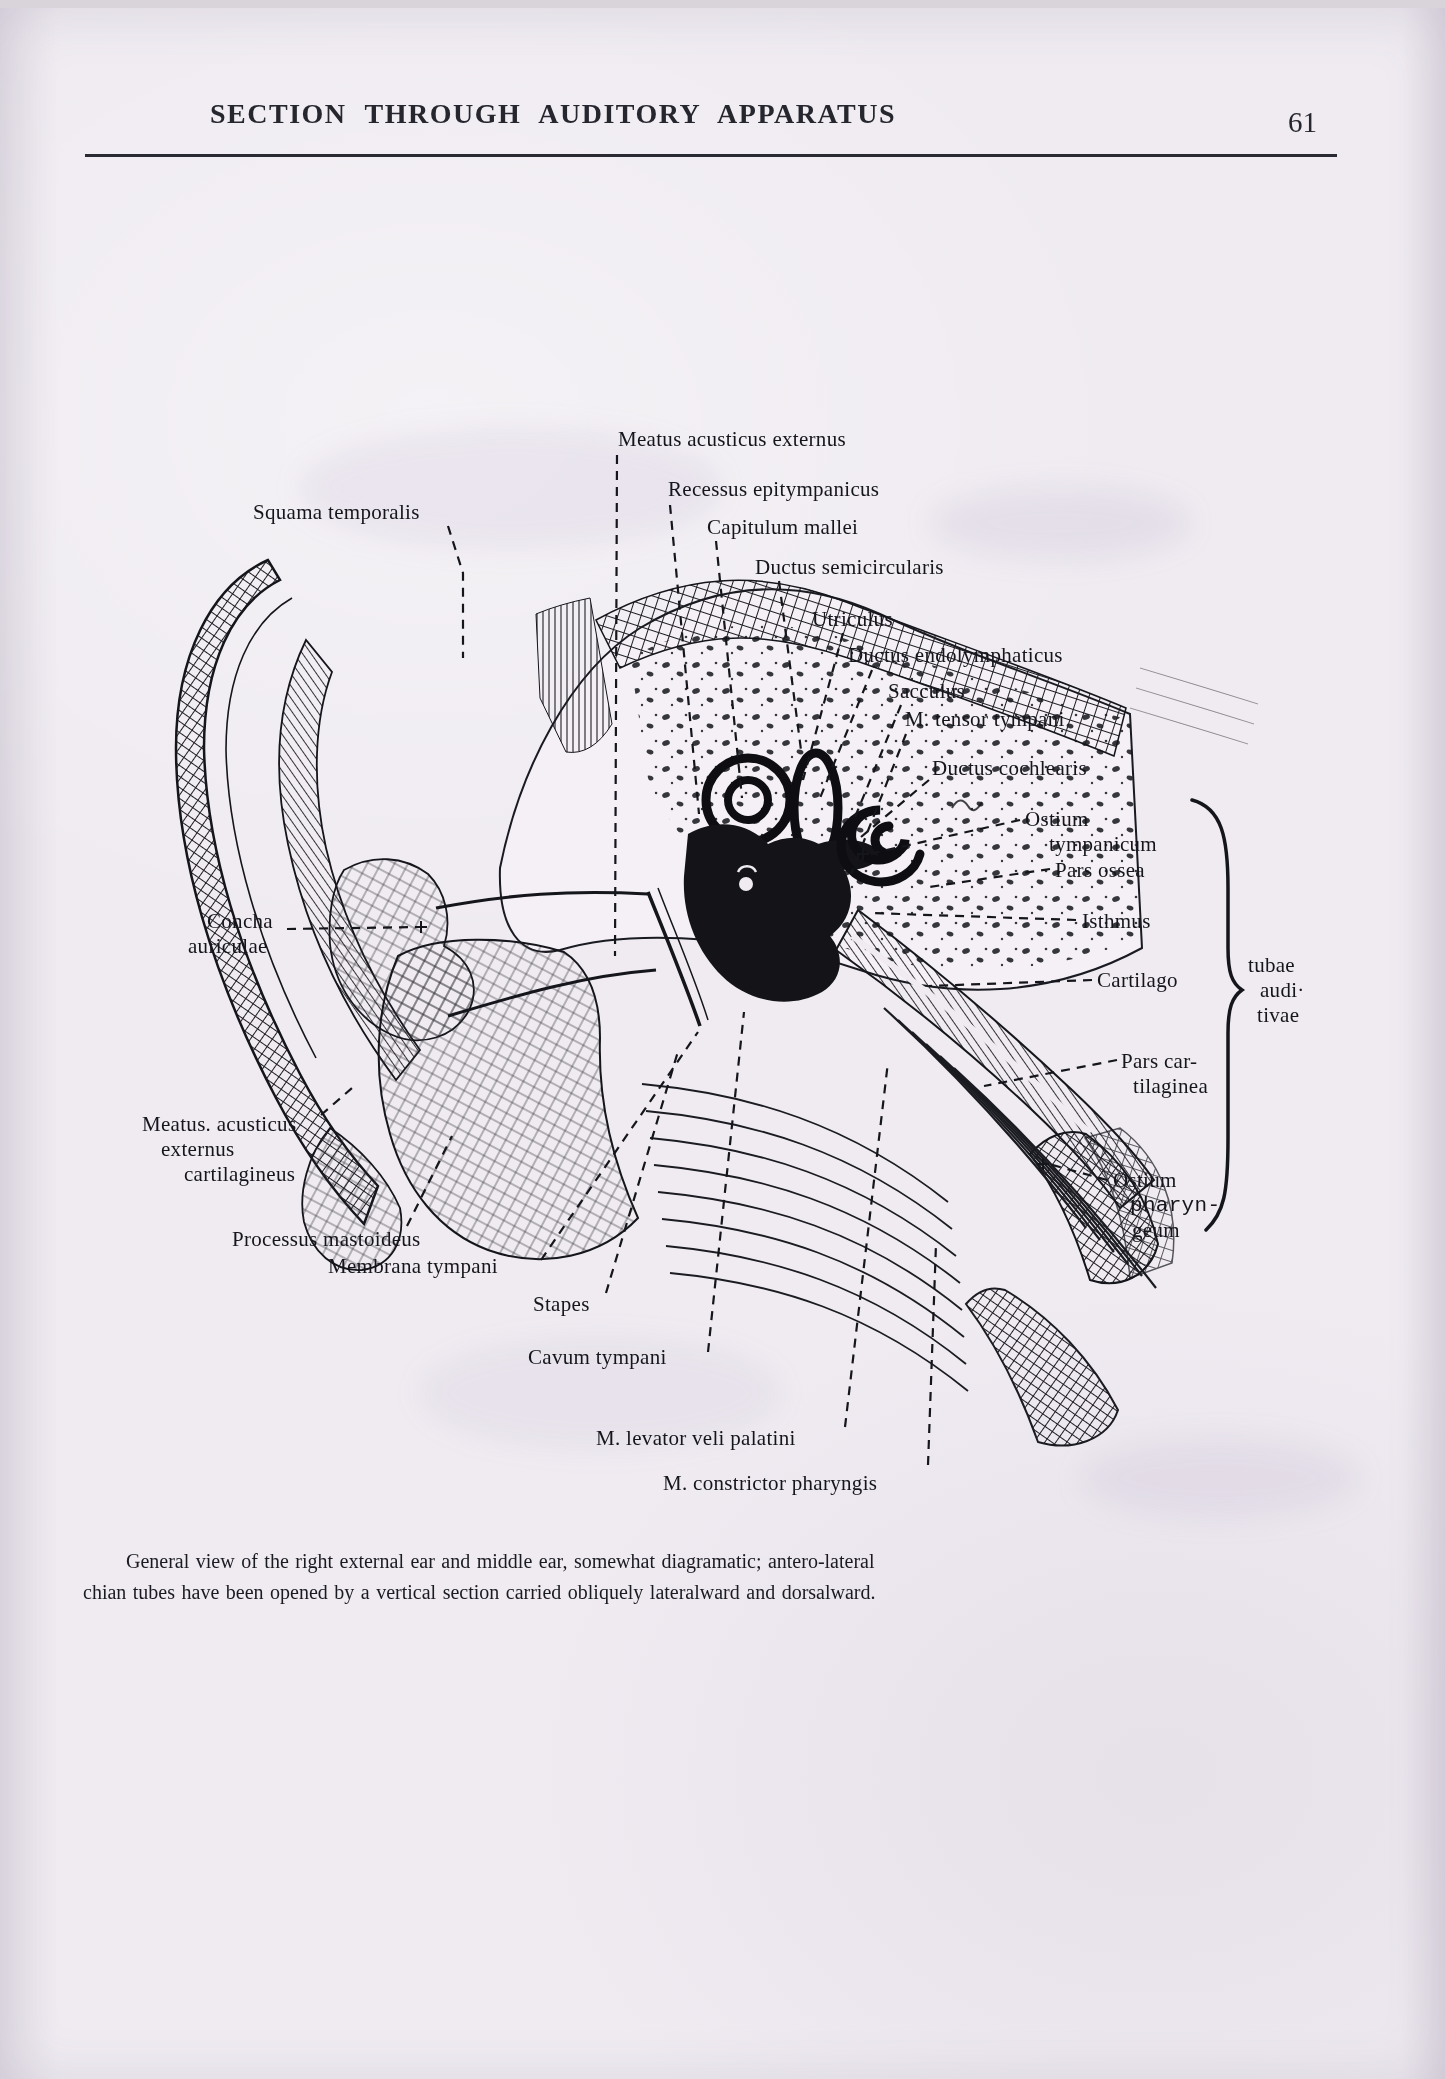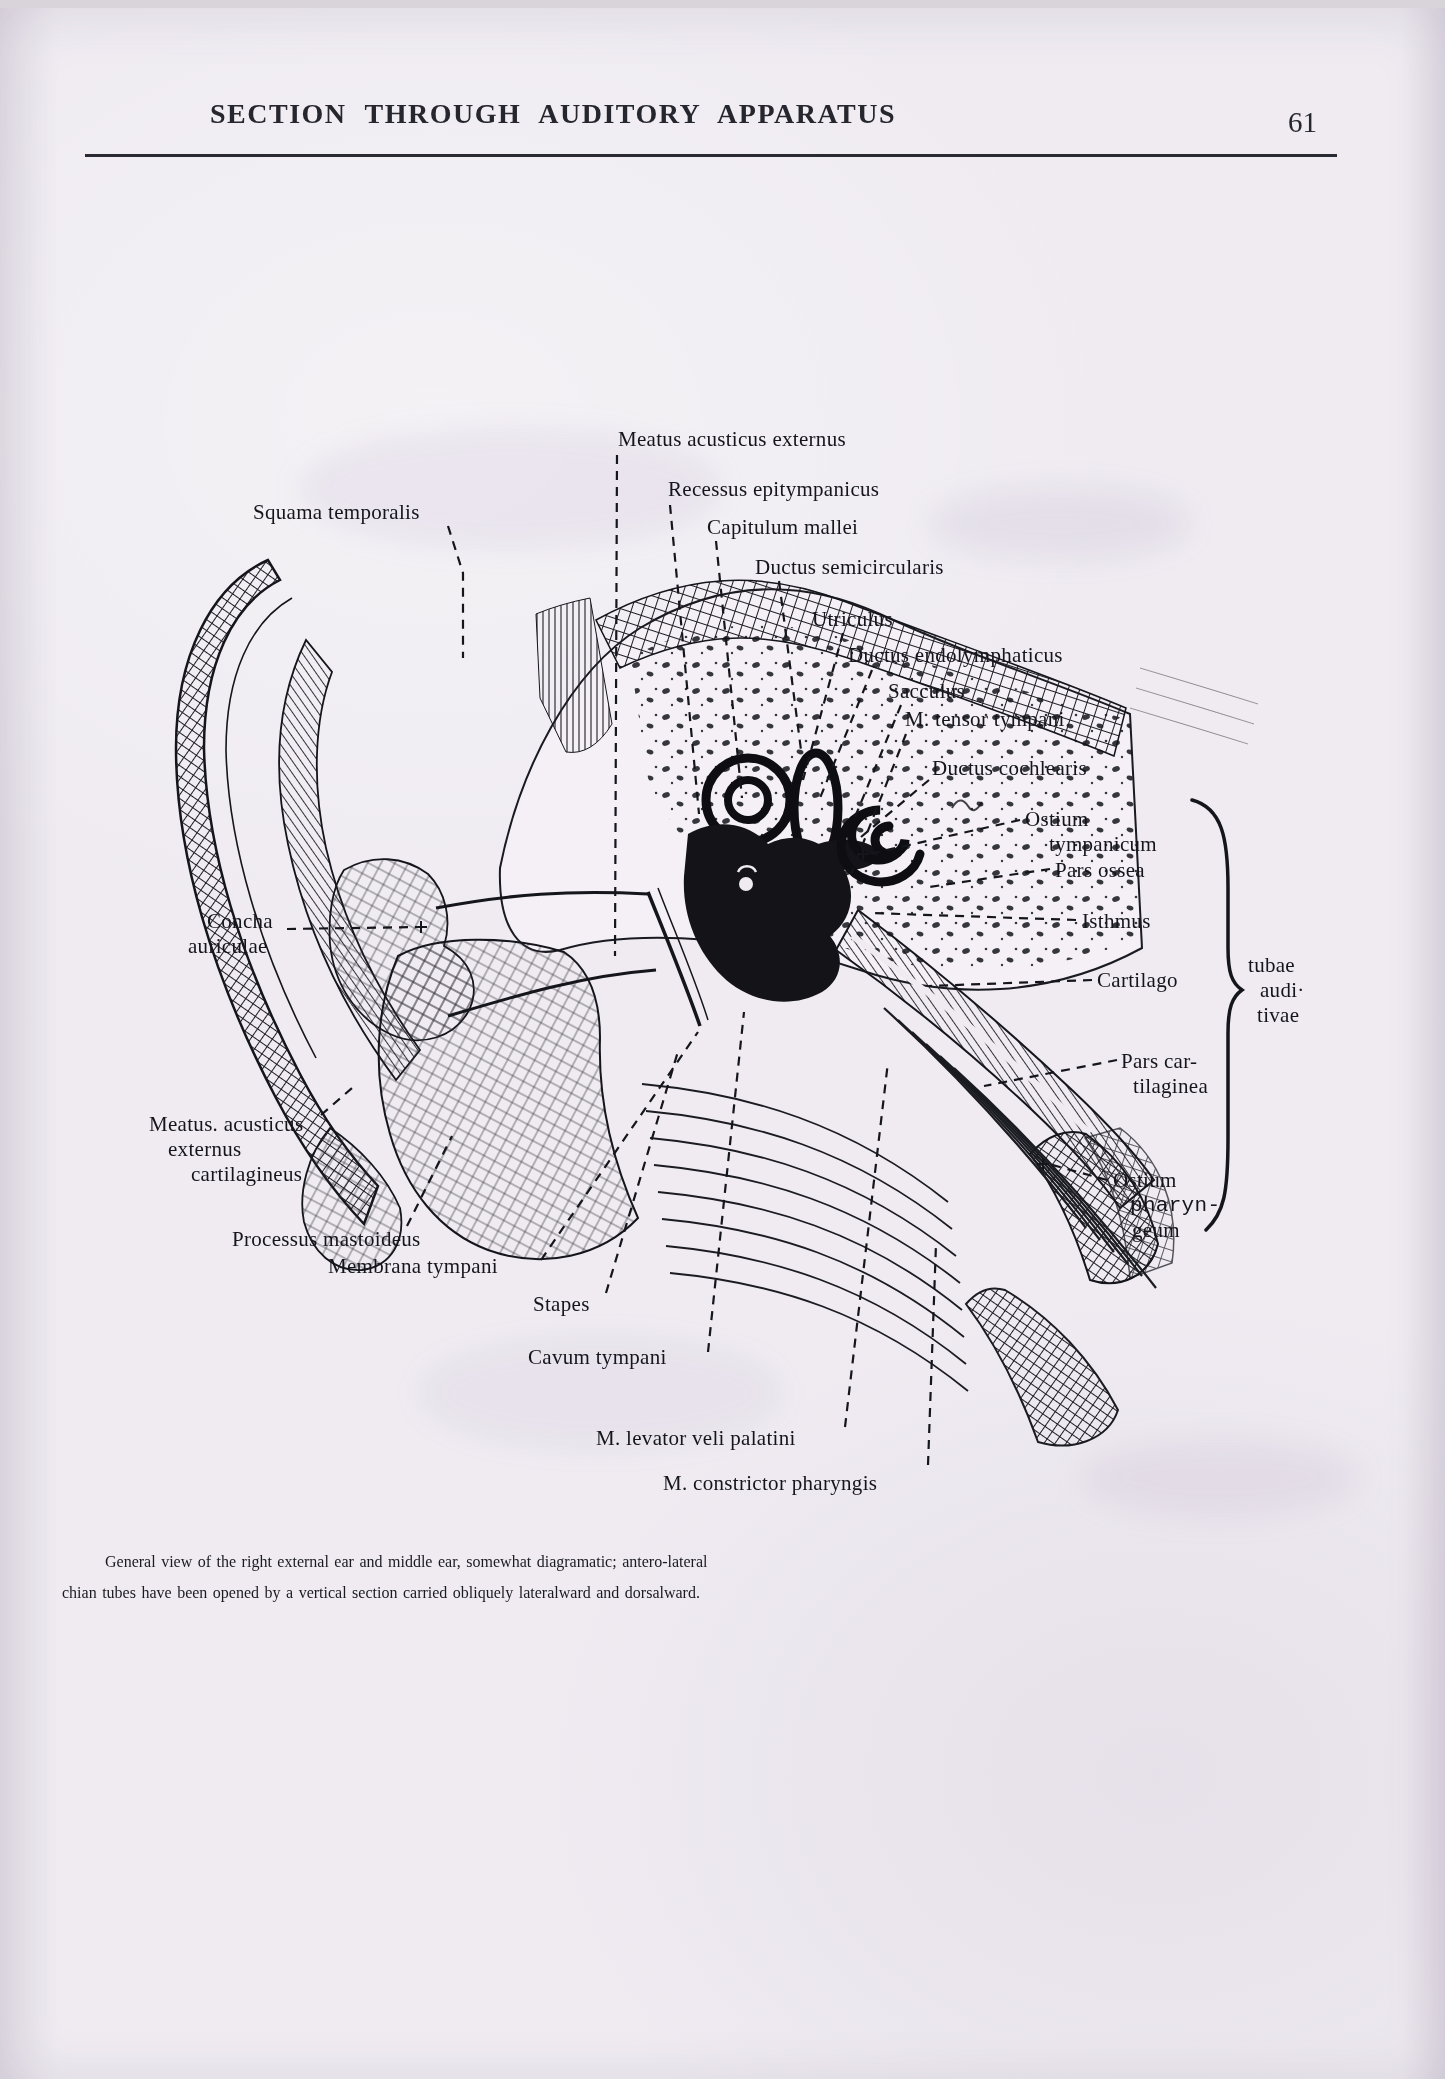--- a/index.html
+++ b/index.html
@@ -22,21 +22,21 @@
     color:#26262e; white-space:nowrap;
   }
   #hdr-num{position:absolute; left:1288px; top:98px; font-size:29px; color:#26262e;}
   #hdr-rule{position:absolute; left:85px; top:146px; width:1252px; height:3px; background:#2a2a32;}
   .lbl{
     position:absolute; font-size:21px; line-height:25px; color:#15151c;
     white-space:nowrap; letter-spacing:.3px;
   }
   .lbl div{white-space:nowrap;}
   #figure-svg{position:absolute; left:0; top:0;}
-  #caption{position:absolute; left:62px; top:1538px; width:1310px; font-size:16px; line-height:31px; color:#1a1a22; word-spacing:1.5px;}
+  #caption{position:absolute; left:83px; top:1538px; width:1310px; font-size:20px; line-height:31px; color:#1a1a22; word-spacing:1.5px;}
   #caption div{white-space:pre-wrap;}
   #caption .indent{padding-left:43px;}
 </style>
 </head>
 <body>
 
 <div id="page">
 
   <div class="smudge" style="left:300px;top:420px;width:420px;height:120px;background:rgba(150,130,175,.10);"></div>
   <div class="smudge" style="left:930px;top:480px;width:260px;height:70px;background:rgba(150,130,175,.12);"></div>
@@ -230,21 +230,21 @@
   </div>
   <div class="lbl" style="left:1113px;top:1160px;">
     <div>Ostium</div>
     <div style="margin-left:17px;font-family:Liberation Mono, monospace;">pharyn-</div>
     <div style="margin-left:19px;">geum</div>
   </div>
   <div class="lbl" style="left:188px;top:901px;">
     <div style="margin-left:19px;">Concha</div>
     <div>auriculae</div>
   </div>
-  <div class="lbl" style="left:149px;top:1104px;">
+  <div class="lbl" style="left:142px;top:1104px;">
     <div>Meatus. acusticus</div>
     <div style="margin-left:19px;">externus</div>
     <div style="margin-left:42px;">cartilagineus</div>
   </div>
   <div class="lbl" style="left:232px;top:1219px;">
       <div>Processus mastoideus</div>
     </div>
   <div class="lbl" style="left:328px;top:1246px;">
       <div>Membrana tympani</div>
     </div>

